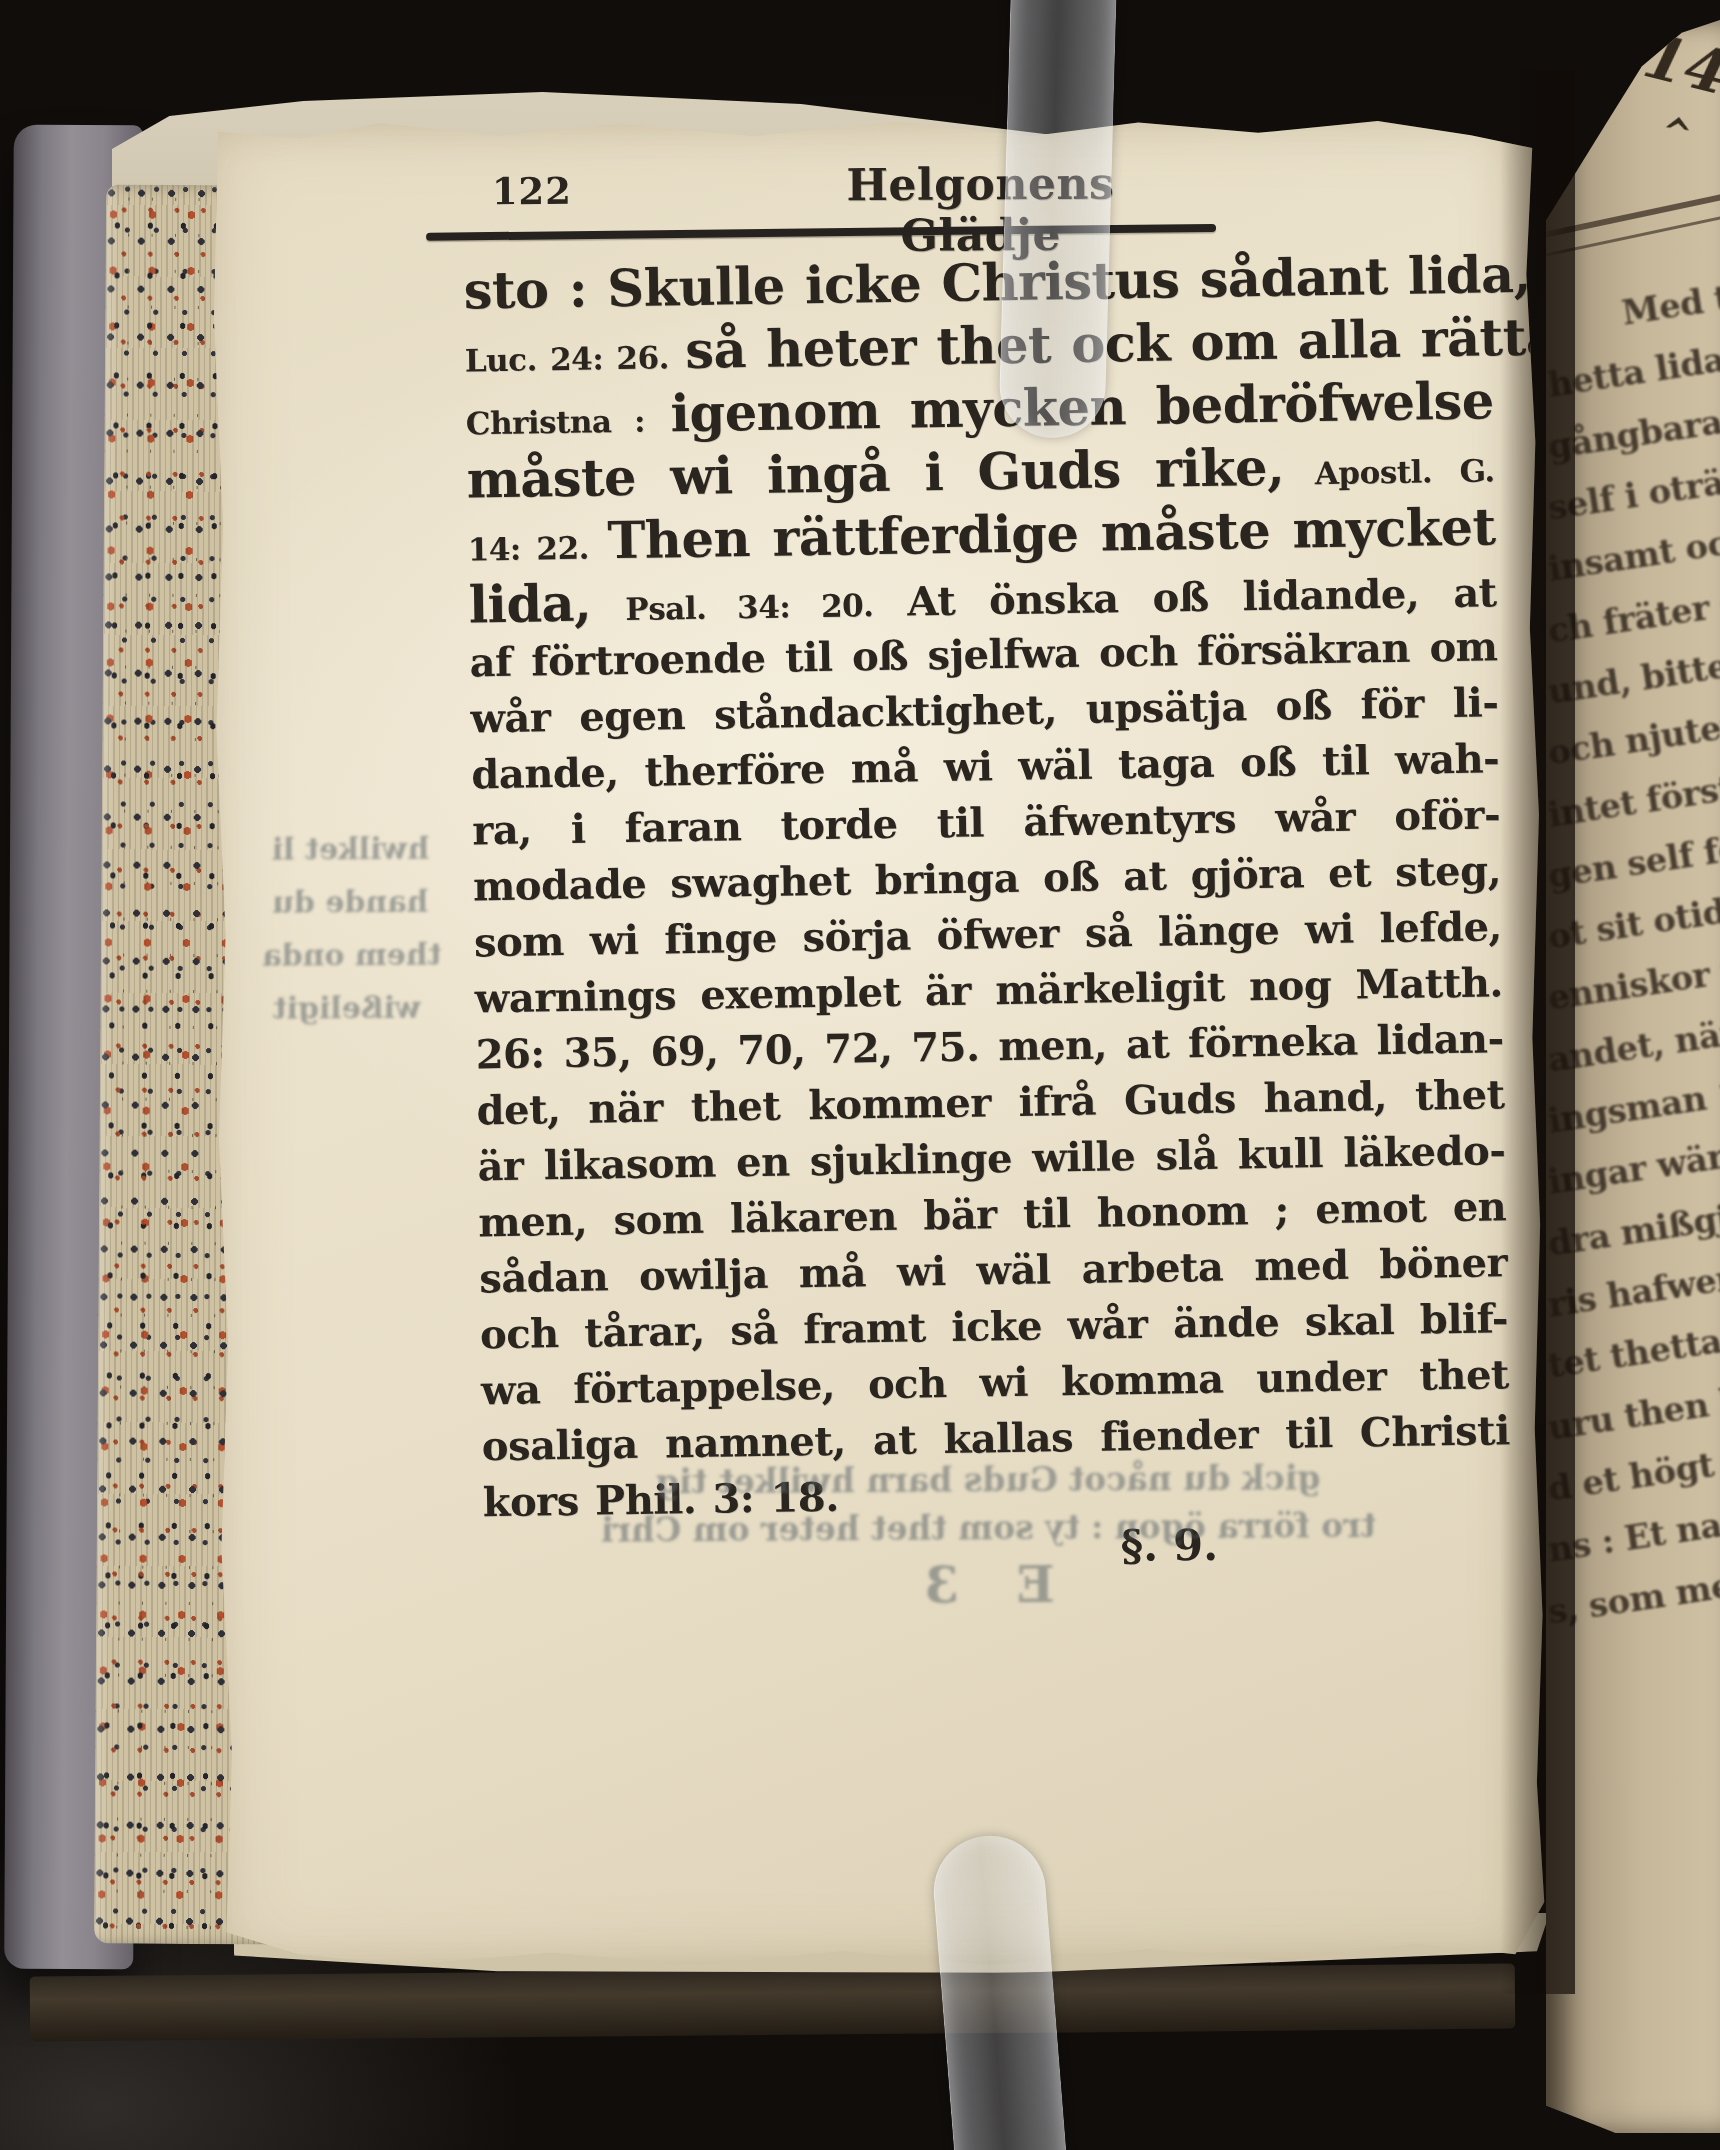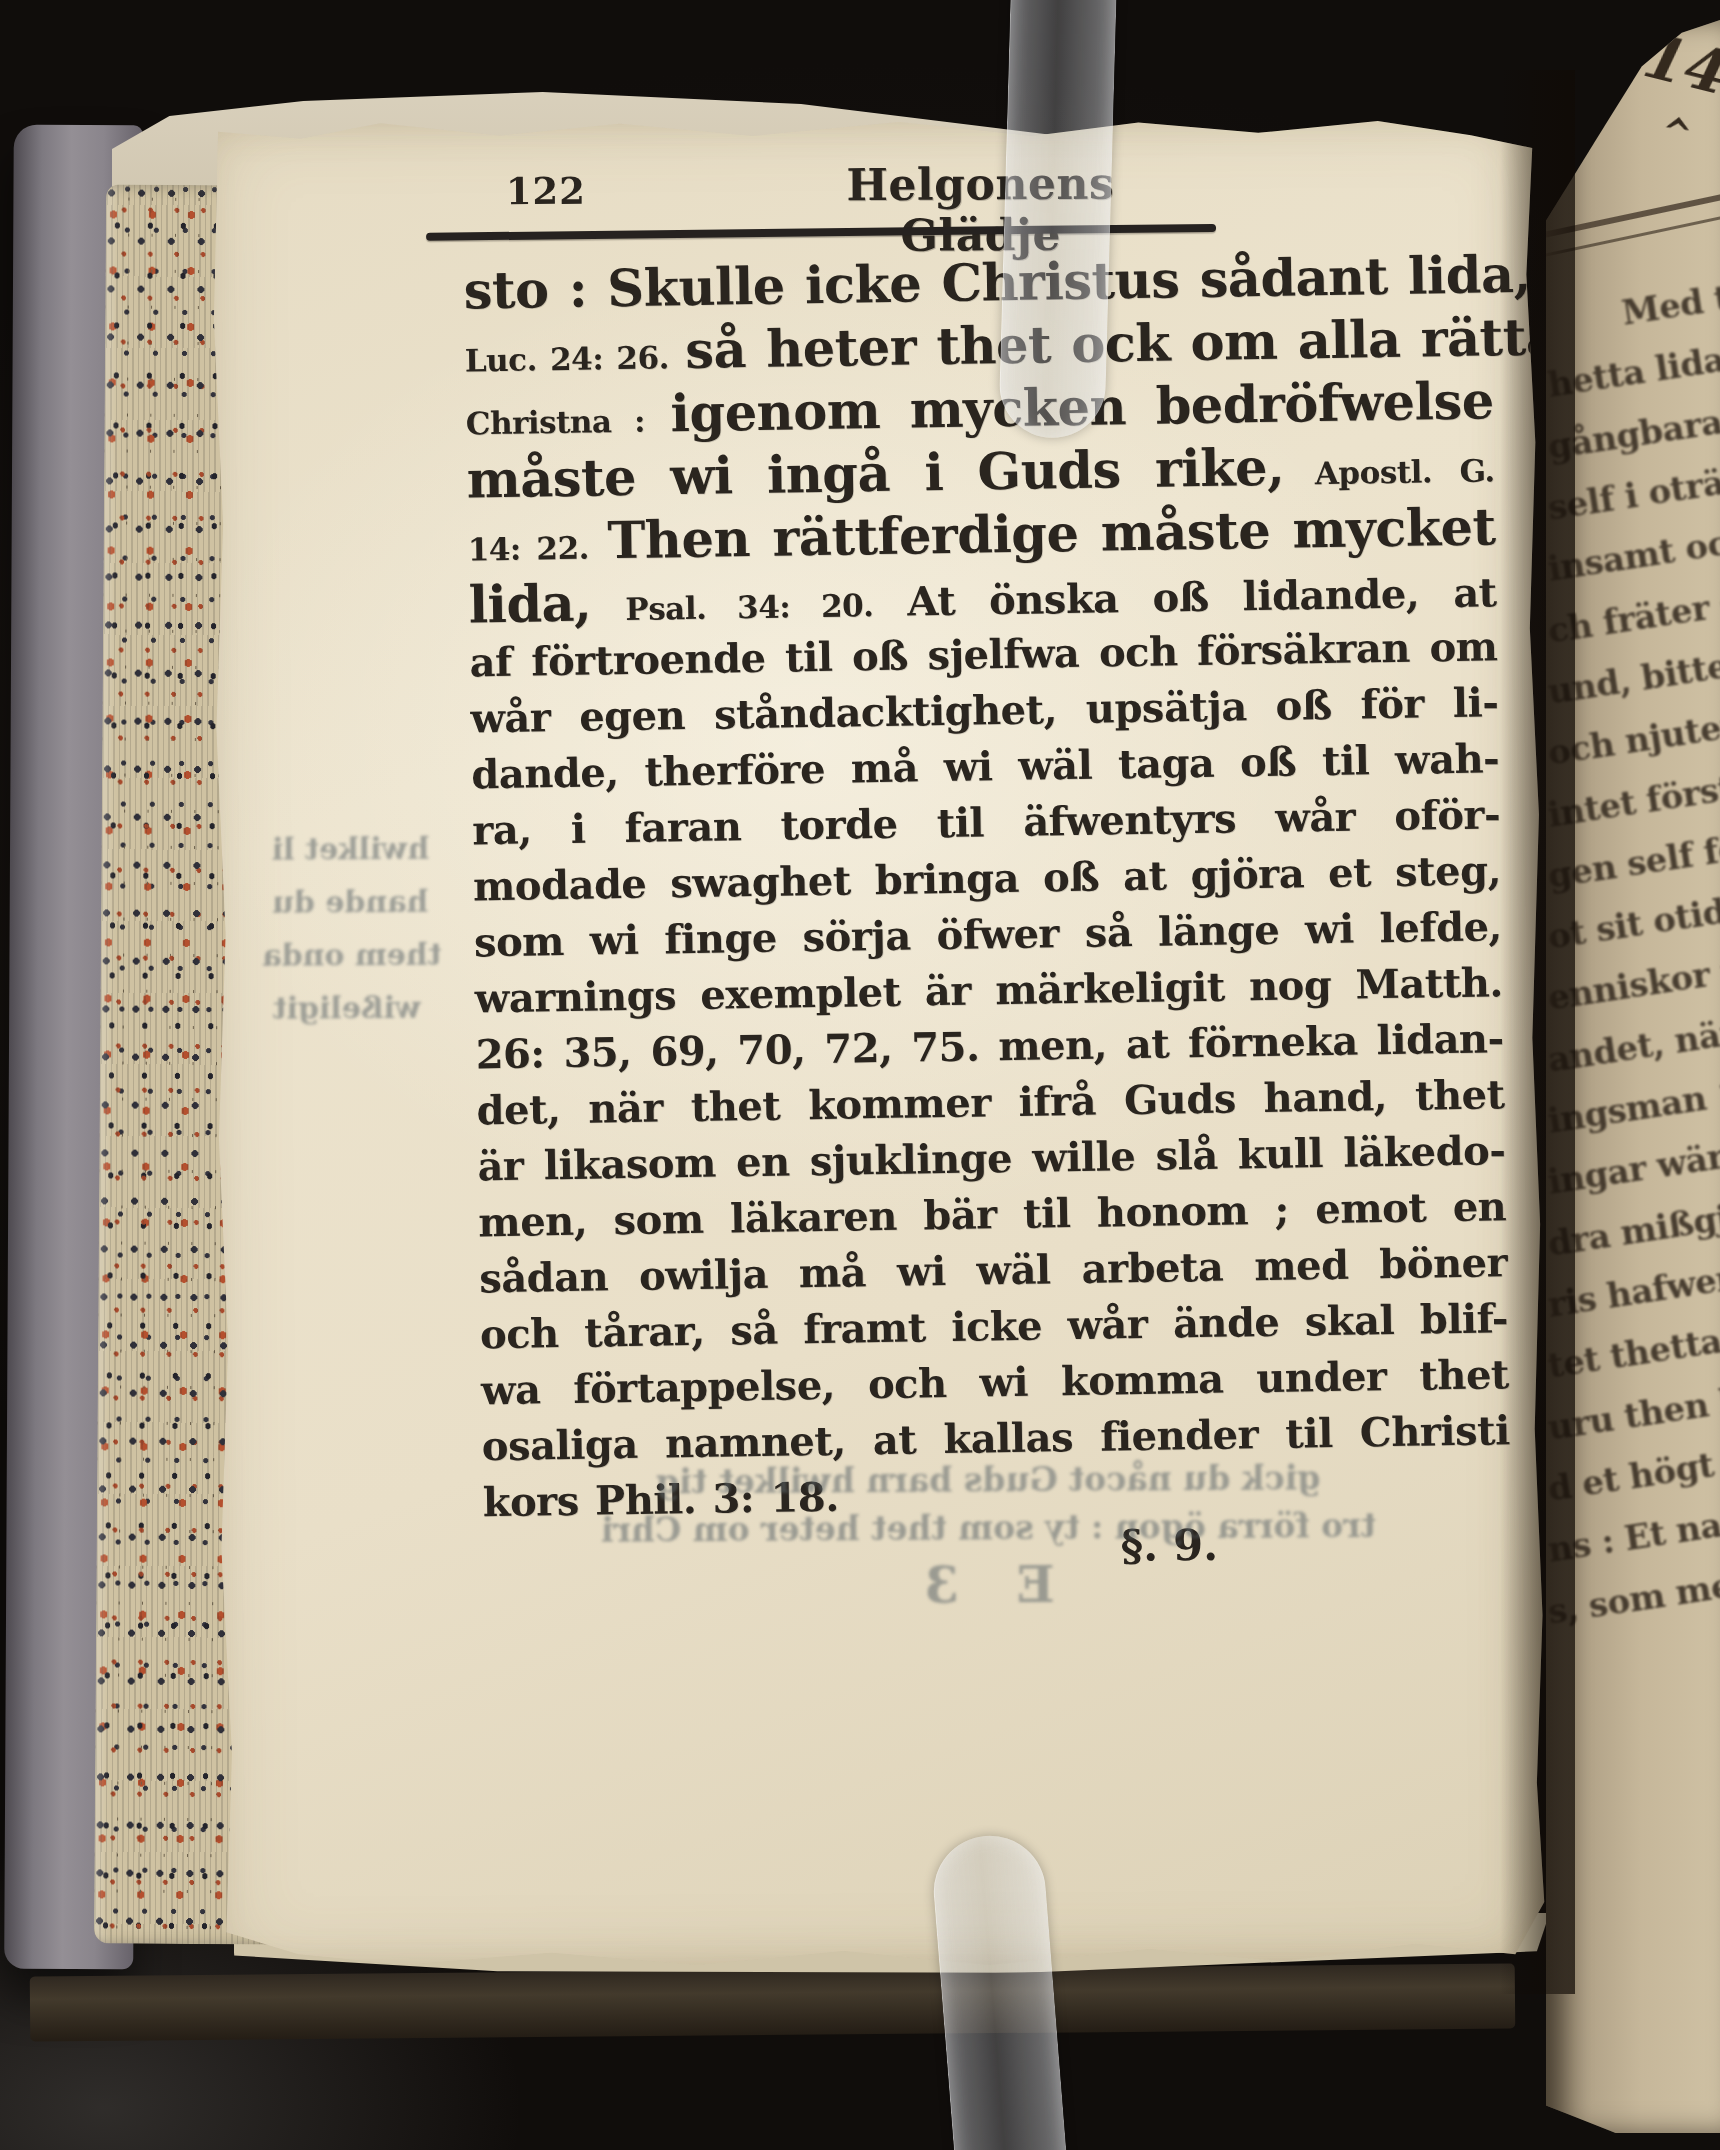--- a/index.html
+++ b/index.html
@@ -38,21 +38,21 @@
     clip-path:polygon(0 62%,100% 0,100% 100%,10% 100%);opacity:.9;}
   
   #main-page{left:213px;top:111px;width:1330px;height:1862px;transform:rotate(-.35deg);
     background:
       radial-gradient(897px 698px at 45% 34%, rgba(255,252,242,.45), rgba(0,0,0,0) 70%),
       linear-gradient(160deg,#e6dcc4 0%,#ece3cd 32%,#e9dfc8 62%,#dcd1b6 100%);
     clip-path:polygon(0.8% 0.9%,7% 1.3%,13% 0.5%,22% 1.2%,31% 0.6%,41% 1.3%,52% 0.6%,62% 1.4%,70% 0.7%,79% 1.3%,88% 0.7%,95% 1.5%,99.6% 2.2%,99.1% 9%,99.7% 18%,99.2% 28%,99.8% 38%,99.2% 50%,99.7% 60%,99.2% 71%,99.7% 81%,99.2% 90%,99.7% 96.4%,97.5% 99.2%,90% 98.6%,80% 99.5%,70% 98.8%,58% 99.6%,47% 98.8%,36% 99.5%,25% 98.8%,14% 99.4%,6% 98.8%,0.6% 97.6%,1.1% 88%,0.4% 77%,1% 66%,0.4% 55%,1% 44%,0.4% 33%,1% 22%,0.4% 11%);
     box-shadow:0 25px 60px rgba(0,0,0,.55), inset 0 0 80px rgba(125,104,62,.22), inset -20px 0 45px rgba(110,88,50,.25);
     color:#2a251f;font-family:"DejaVu Serif",serif;}
   #page-inner{position:absolute;left:0;top:0;width:100%;height:100%;}
-  #page-number{left:298px;top:56px;font-size:37px;font-weight:bold;letter-spacing:1px;}
+  #page-number{left:284px;top:56px;font-size:37px;font-weight:bold;letter-spacing:1px;}
   #running-title{left:563px;top:48px;width:419px;text-align:center;font-size:44px;font-weight:bold;letter-spacing:0.5px;
     text-shadow:1px 1px 0 rgba(42,37,31,.25);}
   #header-rule{left:218px;top:117px;width:790px;height:7.5px;background:#262220;transform:rotate(-.3deg);border-radius:4px;
     box-shadow:0 1.5px 1px rgba(42,37,31,.3);}
   #text-block{left:255px;top:146px;width:1028px;transform:rotate(-.55deg);transform-origin:left top;}
   .tline{height:56px;line-height:56px;text-align:justify;text-align-last:justify;white-space:nowrap;
     font-weight:bold;font-size:40px;letter-spacing:-0.5px;word-spacing:3px;
     text-shadow:0.7px 0.7px 0 rgba(42,37,31,.18);}
   .tline.lg{height:63px;line-height:63px;}
   .tline.md{height:60px;line-height:60px;}

